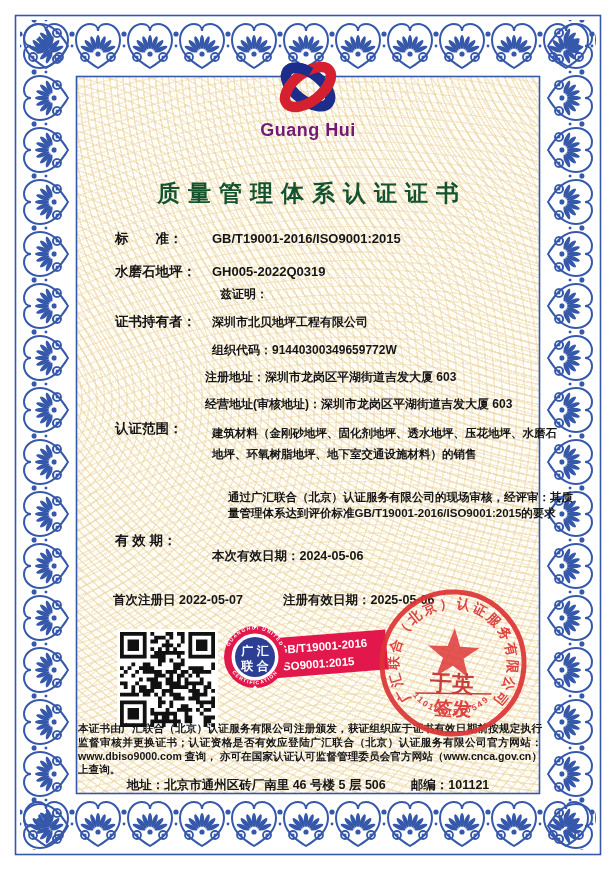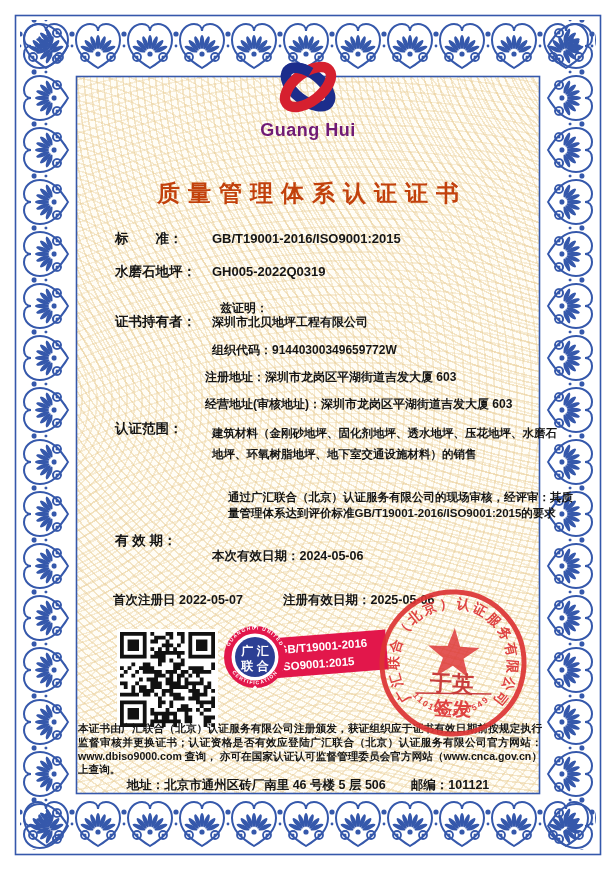--- a/index.html
+++ b/index.html
@@ -7,21 +7,21 @@
         font-family:"Liberation Sans","DejaVu Sans",sans-serif;color:#151515;}
   .guilloche{position:absolute;inset:77px;z-index:1;background:
     repeating-radial-gradient(circle at 115% -5%, rgba(233,205,150,0) 0 5px, rgba(233,205,150,.50) 5px 6.5px),
     repeating-radial-gradient(circle at -15% 45%, rgba(233,205,150,0) 0 6px, rgba(233,205,150,.40) 6px 7.5px),
     repeating-radial-gradient(circle at 60% 130%, rgba(233,205,150,0) 0 7px, rgba(233,205,150,.35) 7px 8.5px),
     #fffdf6;}
   .frame{position:absolute;inset:0;z-index:2;}
   .content{position:absolute;inset:0;z-index:3;}
   .abs{position:absolute;white-space:nowrap;}
   .brand{left:0;right:0;top:120px;text-align:center;font-size:18px;font-weight:700;color:#701a75;letter-spacing:.5px;}
-  .title{left:0;right:0;top:178px;text-align:center;font-size:23px;font-weight:700;letter-spacing:8px;text-indent:8px;color:#c2410c;}
+  .title{left:0;right:0;top:178px;text-align:center;font-size:23px;font-weight:700;letter-spacing:8px;text-indent:8px;color:#14532d;}
   .lbl{font-weight:700;font-size:13.5px;}
   .val{font-weight:700;font-size:13px;}
   .cjk12{font-weight:700;font-size:12px;}
   .wrapblk{position:absolute;font-weight:700;font-size:11.5px;line-height:21px;white-space:normal;}
   .footer-disclaimer{position:absolute;left:78px;top:722px;width:464px;font-size:10.6px;font-weight:700;
       line-height:13.8px;text-align:justify;white-space:normal;z-index:3;}
   .footer-address{position:absolute;left:0;right:0;top:777px;text-align:center;font-size:12.5px;font-weight:700;}
   .qr-box{position:absolute;left:117px;top:629px;width:101px;height:101px;background:#fff;padding:0;}
   .qr-box svg{position:absolute;left:3px;top:3px;}
   .stamp{position:absolute;left:375px;top:585px;z-index:4;opacity:.92;}
@@ -94,21 +94,21 @@
     <div class="abs brand">Guang Hui</div>
 
     <div class="abs title">质量管理体系认证证书</div>
 
     <div class="abs lbl" style="left:115px;top:230px">标　　准：</div>
     <div class="abs val" style="left:212px;top:231px">GB/T19001-2016/ISO9001:2015</div>
 
     <div class="abs lbl" style="left:115px;top:263px">水磨石地坪：</div>
     <div class="abs val" style="left:212px;top:264px">GH005-2022Q0319</div>
 
-    <div class="abs cjk12" style="left:220px;top:300px">兹证明：</div>
+    <div class="abs cjk12" style="left:220px;top:286px">兹证明：</div>
 
     <div class="abs lbl" style="left:115px;top:313px">证书持有者：</div>
     <div class="abs cjk12" style="left:212px;top:314px">深圳市北贝地坪工程有限公司</div>
 
     <div class="abs cjk12" style="left:212px;top:342px">组织代码：91440300349659772W</div>
     <div class="abs cjk12" style="left:205px;top:369px">注册地址：深圳市龙岗区平湖街道吉发大厦 603</div>
     <div class="abs cjk12" style="left:205px;top:396px">经营地址(审核地址)：深圳市龙岗区平湖街道吉发大厦 603</div>
 
     <div class="abs lbl" style="left:115px;top:420px">认证范围：</div>
     <div class="wrapblk" style="left:212px;top:423px;width:345px">建筑材料（金刚砂地坪、固化剂地坪、透水地坪、压花地坪、水磨石地坪、环氧树脂地坪、地下室交通设施材料）的销售</div>

